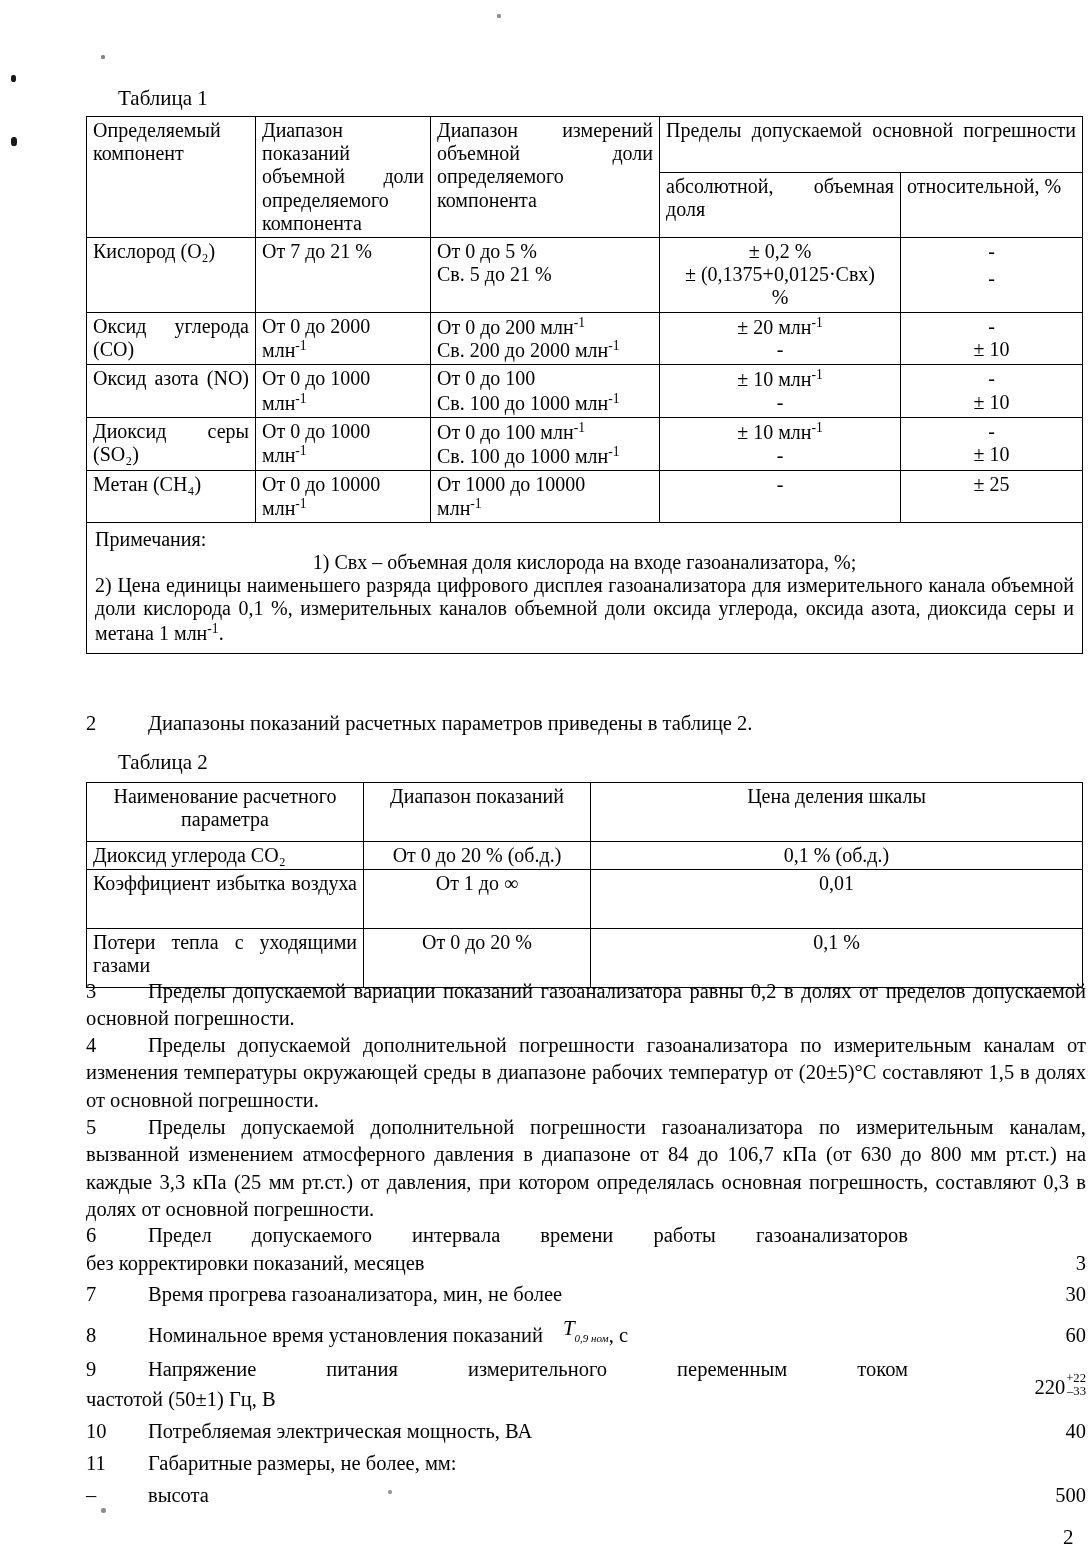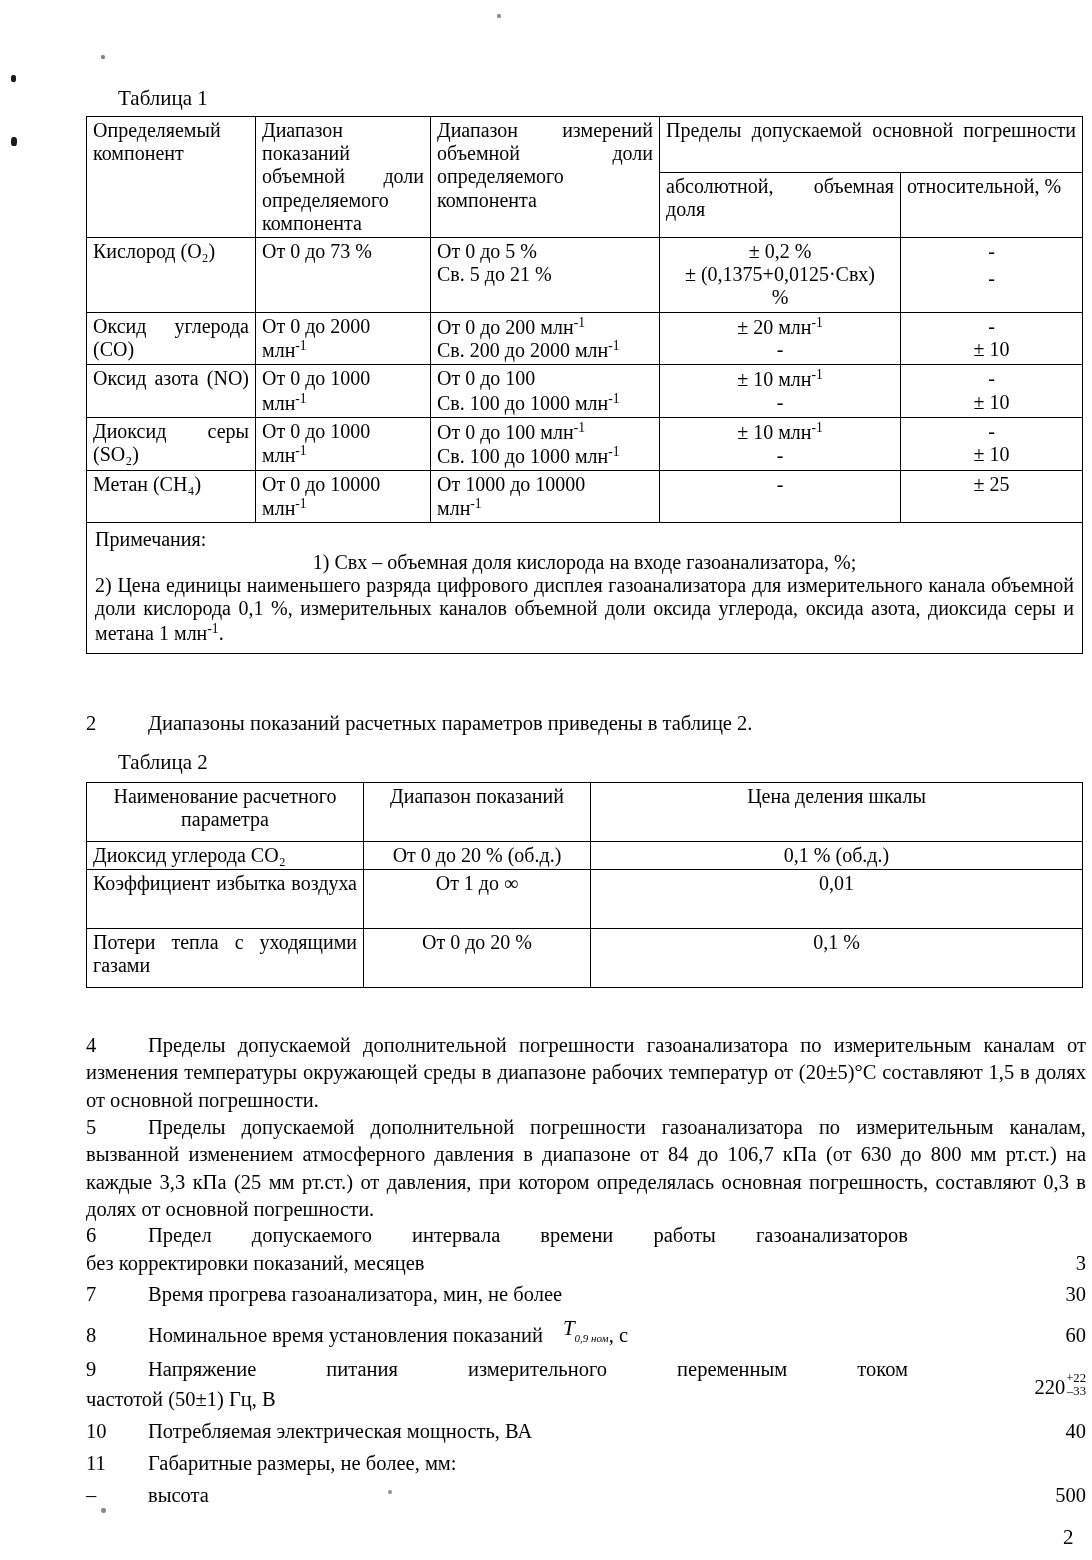--- a/index.html
+++ b/index.html
@@ -157,21 +157,21 @@
         <td style="height:60px;">
           <span class="just" style="display:block;">абсолютной, объемная доля</span>
         </td>
         <td>
           <span style="display:block;">относительной, %</span>
         </td>
       </tr>
 
       <tr>
         <td>Кислород (O₂)</td>
-        <td>От 0 до 73 %</td>
+        <td>От 7 до 21 %</td>
         <td style="height:62px;">
           <div>От 0 до 5 %</div>
           <div>Св. 5 до 21 %</div>
         </td>
         <td class="ctr">
           <div>± 0,2 %</div>
           <div>± (0,1375+0,0125·Cвх)</div>
           <div>%</div>
         </td>
         <td class="ctr">
@@ -305,20 +305,23 @@
       <tr>
         <td style="height:54px;">
           <span class="just" style="display:block;">Потери тепла с уходящими газами</span>
         </td>
         <td class="ctr mid">От 0 до 20 %</td>
         <td class="ctr mid">0,1 %</td>
       </tr>
     </tbody>
   </table>
 
+  <div class="para" style="left:86px;top:978px;width:1000px;">
+    <p><span class="num">3</span><span>Пределы допускаемой вариации показаний газоанализатора равны 0,2 в долях от пределов допускаемой основной погрешности.</span></p>
+  </div>
 
   <div class="para" style="left:86px;top:1032px;width:1000px;">
     <p><span class="num">4</span><span>Пределы допускаемой дополнительной погрешности газоанализатора по измерительным каналам от изменения температуры окружающей среды в диапазоне рабочих температур от (20±5)°С составляют 1,5 в долях от основной погрешности.</span></p>
   </div>
 
   <div class="para" style="left:86px;top:1114px;width:1000px;">
     <p><span class="num">5</span><span>Пределы допускаемой дополнительной погрешности газоанализатора по измерительным каналам, вызванной изменением атмосферного давления в диапазоне от 84 до 106,7 кПа (от 630 до 800 мм рт.ст.) на каждые 3,3 кПа (25 мм рт.ст.) от давления, при котором определялась основная погрешность, составляют 0,3 в долях от основной погрешности.</span></p>
   </div>
 
   <div class="listline" style="left:86px;top:1222px;">

